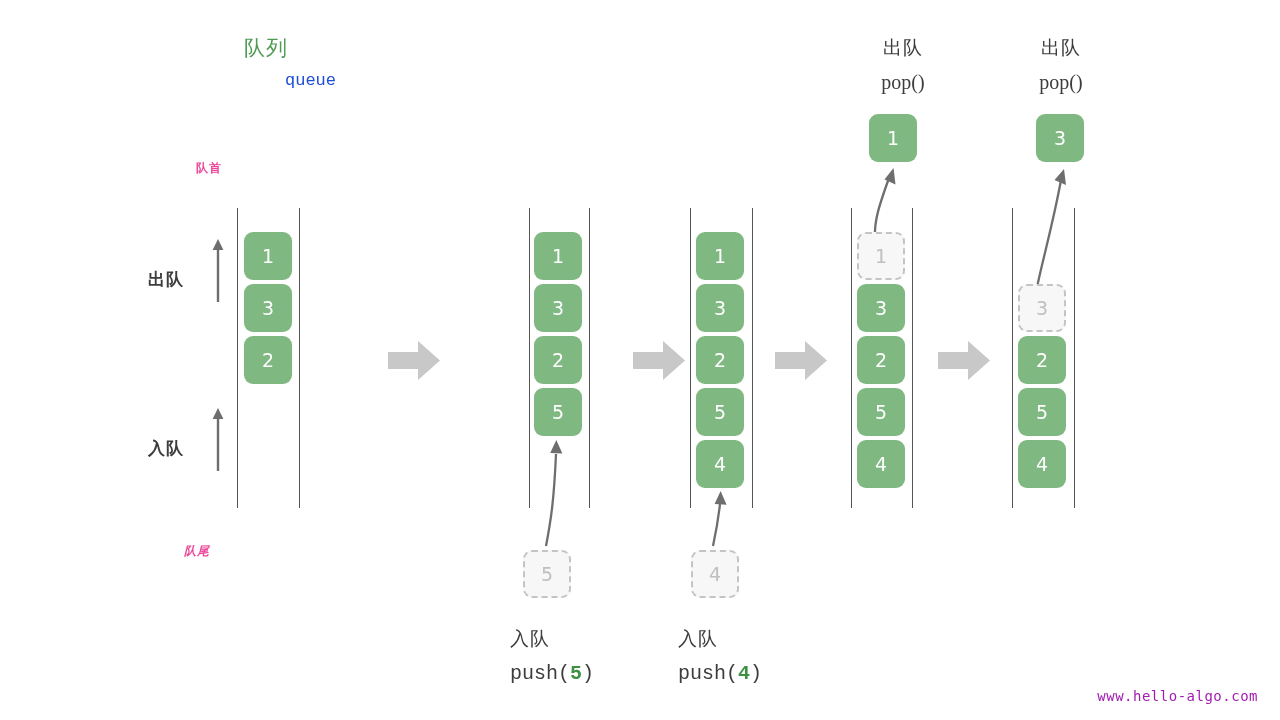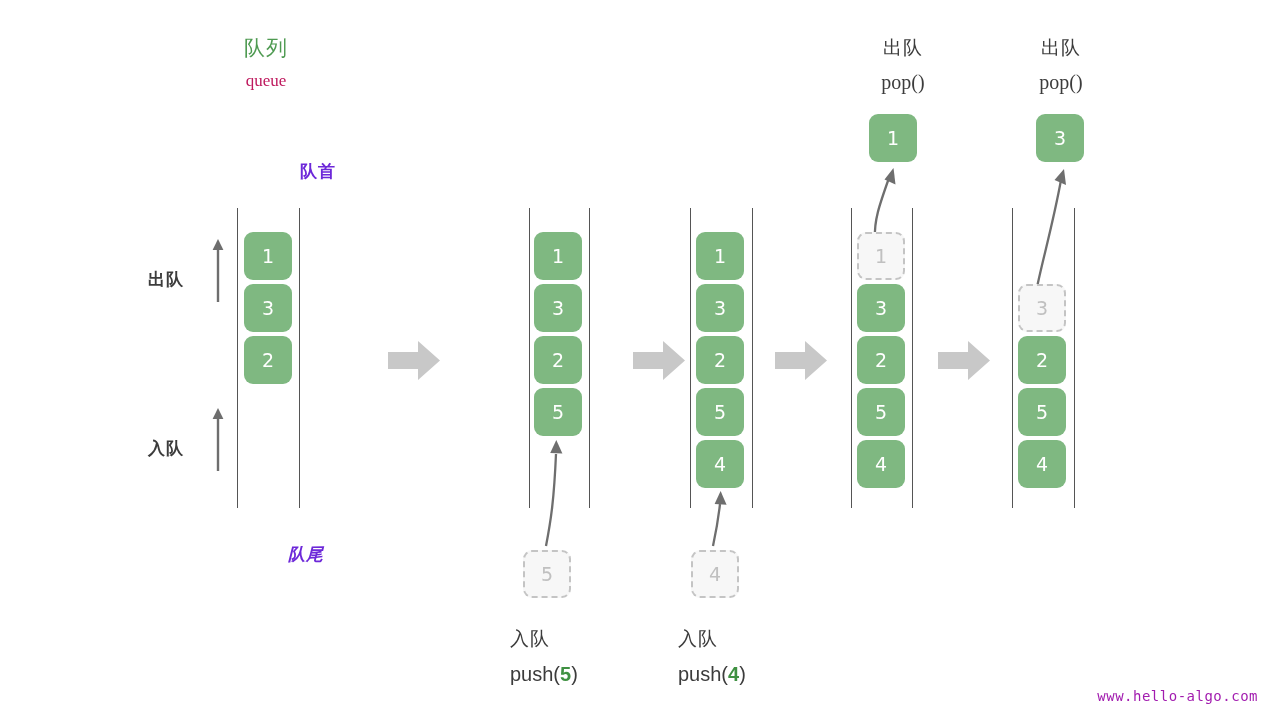--- a/index.html
+++ b/index.html
@@ -21,30 +21,30 @@
 
   
   .title-cn {
     font-size: 21px;
     font-weight: normal;
     color: #4e9a51;
     text-align: center;
     letter-spacing: 1px;
   }
   .title-en {
-    font-family: Liberation Serif, serif;
+    font-family: Liberation Mono, monospace;
     font-size: 17px;
-    color: #be185d;
-    text-align: center;
+    color: #1d4ed8;
+    text-align: right;
   }
   .side-label {
-    font-size: 17px;
+    font-size: 12px;
     font-weight: bold;
-    color: #6d28d9;
-    text-align: right;
+    color: #ec4899;
+    text-align: left;
     letter-spacing: 1px;
     white-space: nowrap;
   }
   .op-label {
     font-size: 17px;
     font-weight: bold;
     color: #3c3c3c;
     white-space: nowrap;
     letter-spacing: 1px;
   }
@@ -53,21 +53,21 @@
     line-height: 36px;
   }
   .caption .cn {
     display: block;
     font-size: 19px;
     color: #3c3c3c;
     letter-spacing: 1px;
   }
   .caption .code {
     display: block;
-    font-family: Liberation Sans, sans-serif;
+    font-family: Liberation Mono, monospace;
     font-size: 20px;
     color: #3c3c3c;
   }
   .caption .code em {
     font-style: normal;
     color: #3f9142;
     font-weight: bold;
   }
   .hdr {
     text-align: center;

